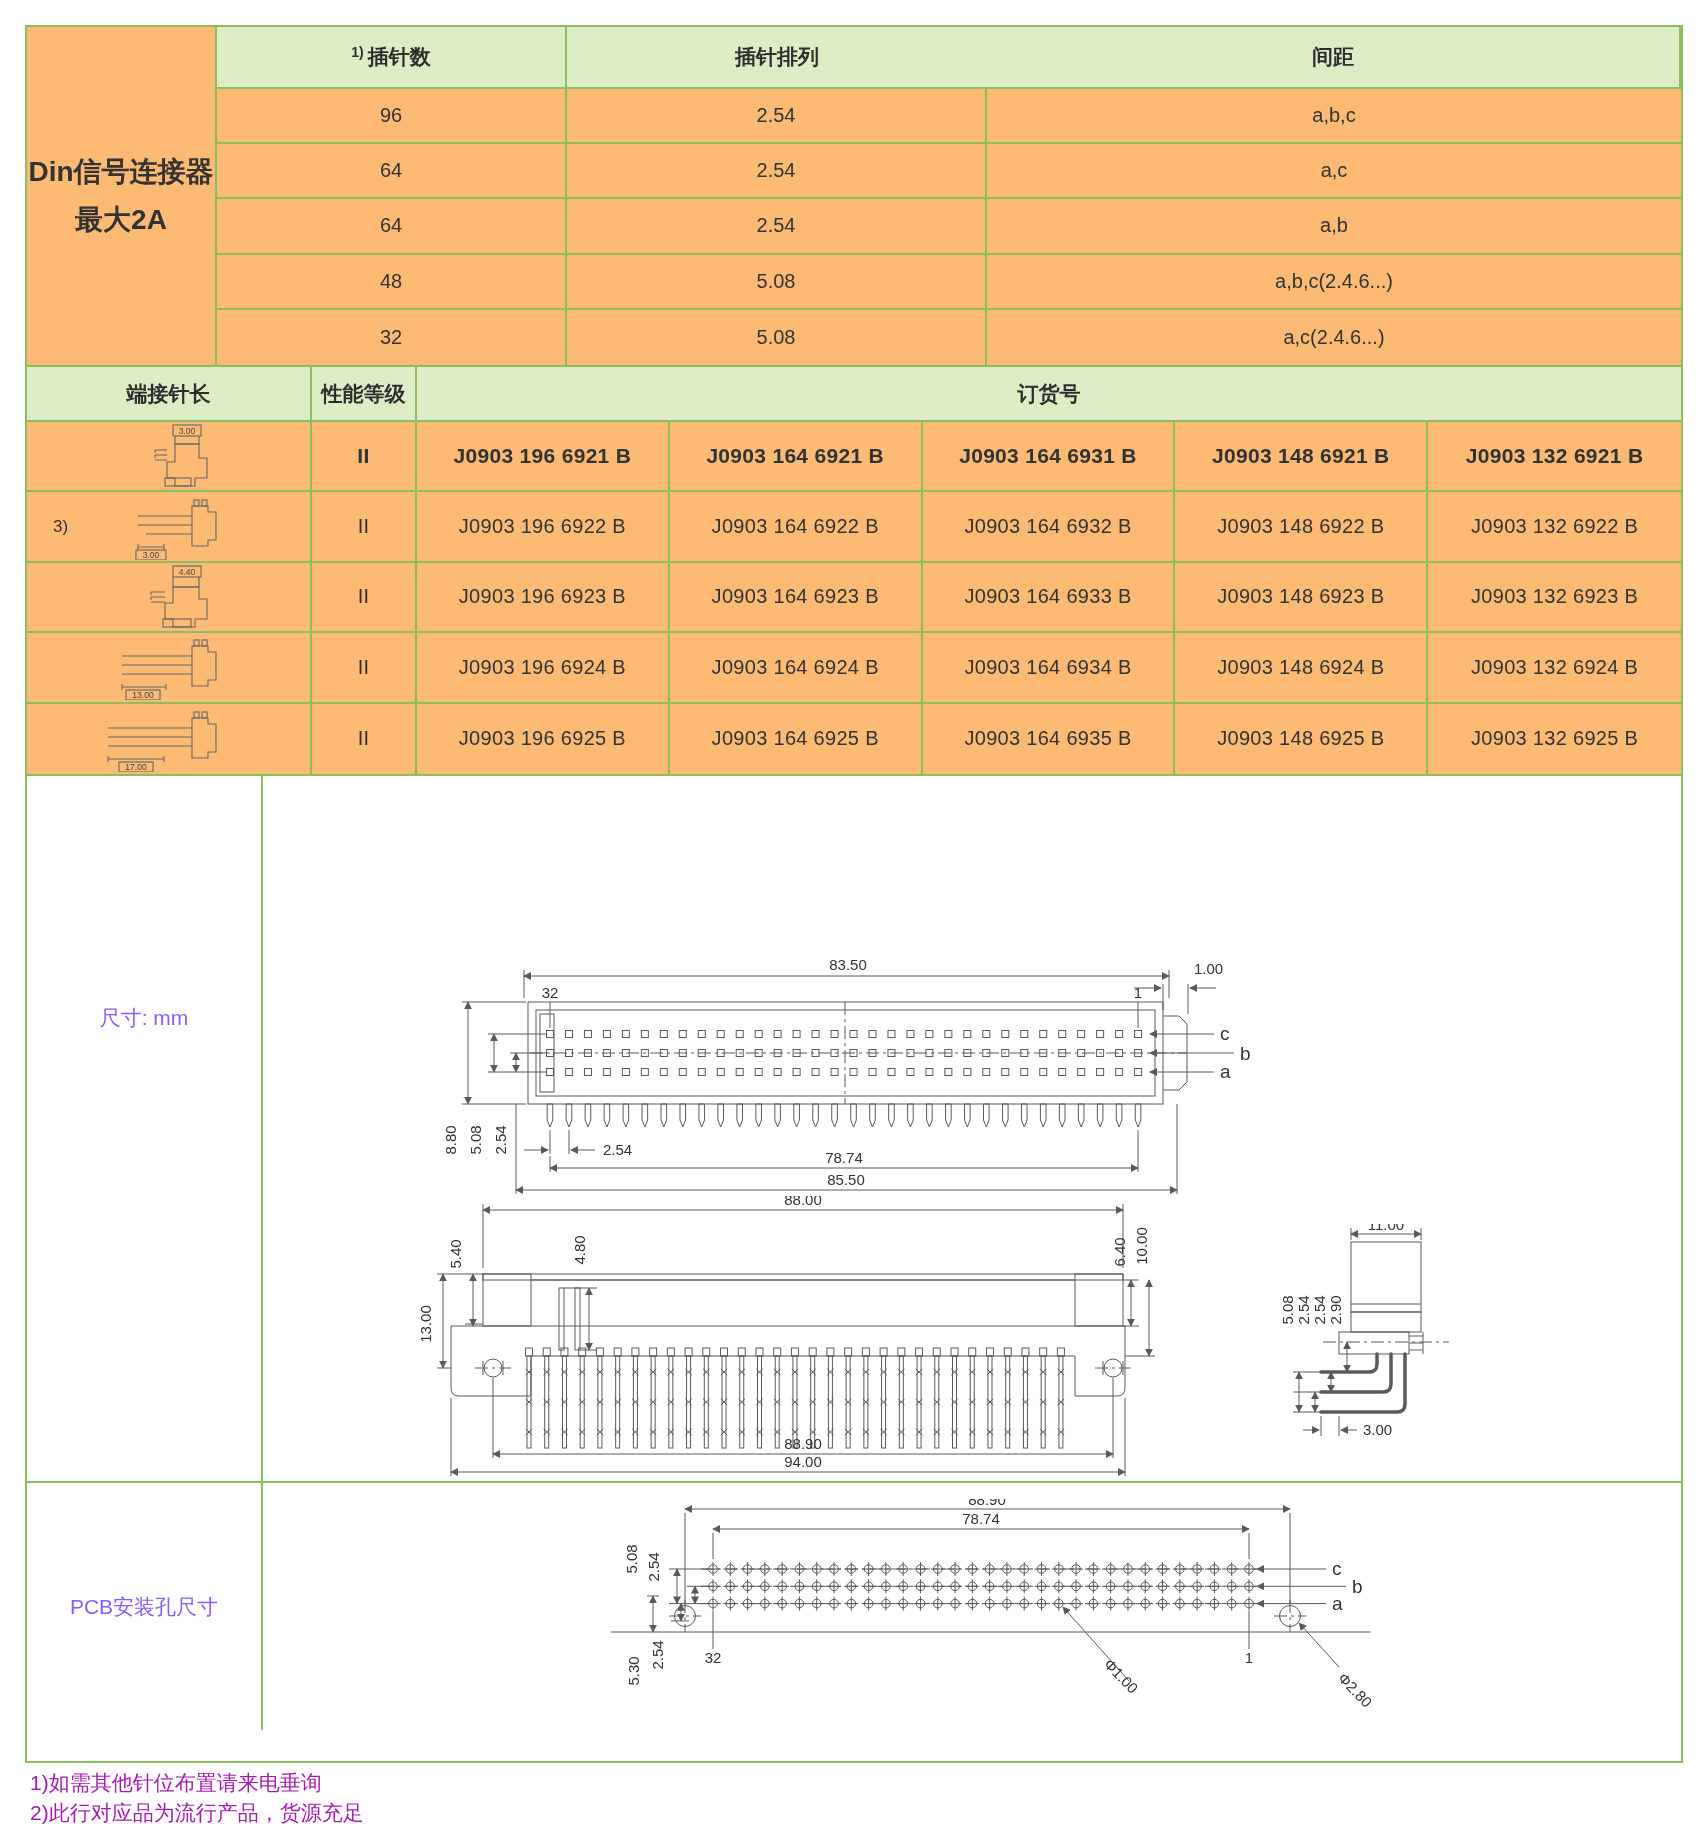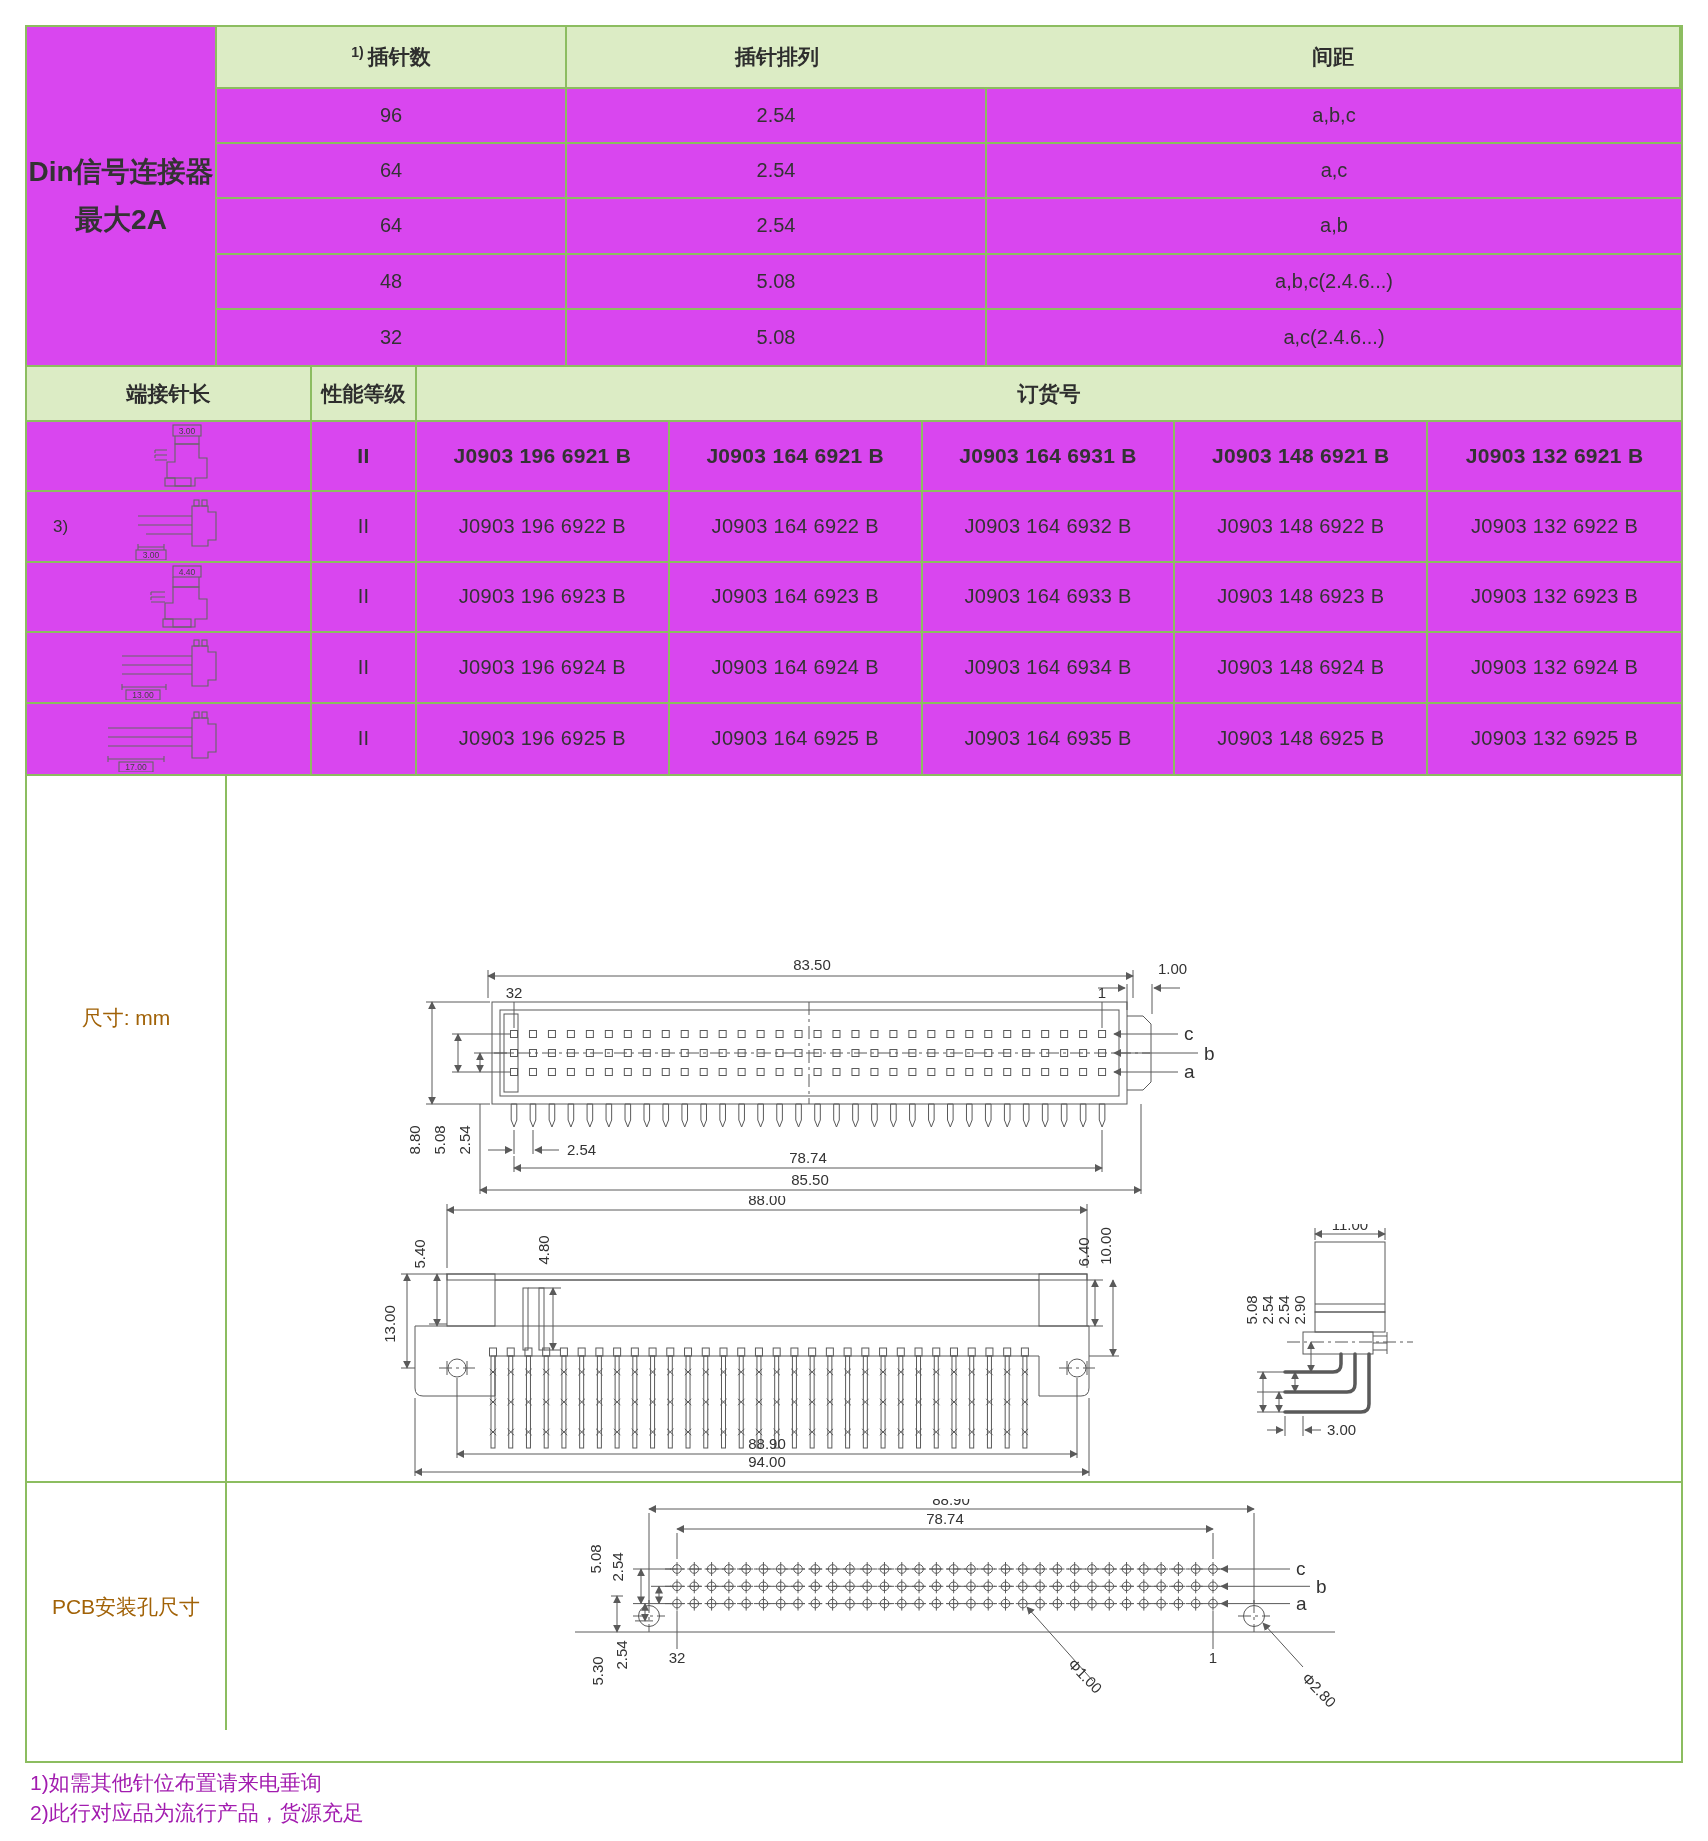--- a/index.html
+++ b/index.html
@@ -12,42 +12,42 @@
   #page{position:relative;width:1708px;height:1841px;background:#fff;
         font-family:"Liberation Sans", sans-serif;color:var(--txt);overflow:hidden;}
   #block{position:absolute;left:25px;top:25px;width:1658px;height:1738px;
          border:2px solid var(--g);box-sizing:border-box;background:#fff;}
   .sec{box-sizing:border-box;}
   
   .spec{display:grid;grid-template-columns:190px 350px 420px 1fr;
         grid-template-rows:62px repeat(5,1fr);height:340px;border-bottom:2px solid var(--g);}
   .c{display:flex;align-items:center;justify-content:center;
      border-right:2px solid var(--g);border-bottom:2px solid var(--g);
-     box-sizing:border-box;font-size:20px;background:#d946ef;}
+     box-sizing:border-box;font-size:20px;background:#fdba74;}
   .nr{border-right:none!important;}
   .nb{border-bottom:none!important;}
   .hd{background:var(--hbg);font-weight:bold;font-size:21px;color:#2e2e2e;}
   .din{grid-row:1/7;grid-column:1;flex-direction:column;font-weight:bold;
        font-size:28px;line-height:1.7;}
   .sup{font-size:14px;position:relative;top:-5px;margin-right:4px;font-weight:bold;}
   
   .order{display:grid;grid-template-columns:285px 105px repeat(5,1fr);
          grid-template-rows:55px repeat(5,1fr);height:409px;border-bottom:2px solid var(--g);}
   .ospan{grid-column:3/8;}
   .ocell{font-size:20px;letter-spacing:.3px;}
   .row1 .ocell,.row1.ocell{font-weight:bold;font-size:21px;}
   .iconcell{position:relative;}
   .fnote{position:absolute;left:26px;top:50%;transform:translateY(-50%);font-size:17px;}
   .icon line,.icon path,.icon rect,.icon circle{stroke:#666;fill:none;stroke-width:1.1;}
   .icon text{stroke:none;fill:#444;font-size:8.5px;font-family:"Liberation Sans",sans-serif;}
   
   .dimsec{height:707px;border-bottom:2px solid var(--g);display:flex;}
   .pcbsec{height:247px;display:flex;}
-  .sideLabel{width:200px;border-right:2px solid var(--g);box-sizing:border-box;
-             display:flex;justify-content:center;font-size:21px;color:#a16207;}
+  .sideLabel{width:236px;border-right:2px solid var(--g);box-sizing:border-box;
+             display:flex;justify-content:center;font-size:21px;color:#8b5cf6;}
   .dimsec .sideLabel{align-items:flex-start;padding-top:228px;}
   .pcbsec .sideLabel{align-items:center;}
   .drawArea{flex:1;position:relative;text-align:center;}
   .tech line,.tech path,.tech rect,.tech circle,.tech polygon{fill:none;stroke:var(--ln);stroke-width:1;}
   .tech text{fill:#333;stroke:none;font-size:15px;font-family:"Liberation Sans",sans-serif;}
   .tech .lbl19{font-size:19px;}
   .tech .dash{stroke-dasharray:13 4 3 4;}
   .tech marker path{fill:var(--ln);stroke:none;}
   .tech .hfill{fill:url(#hB);}
   .tech .pin{stroke-width:3.5;stroke-linecap:round;}

